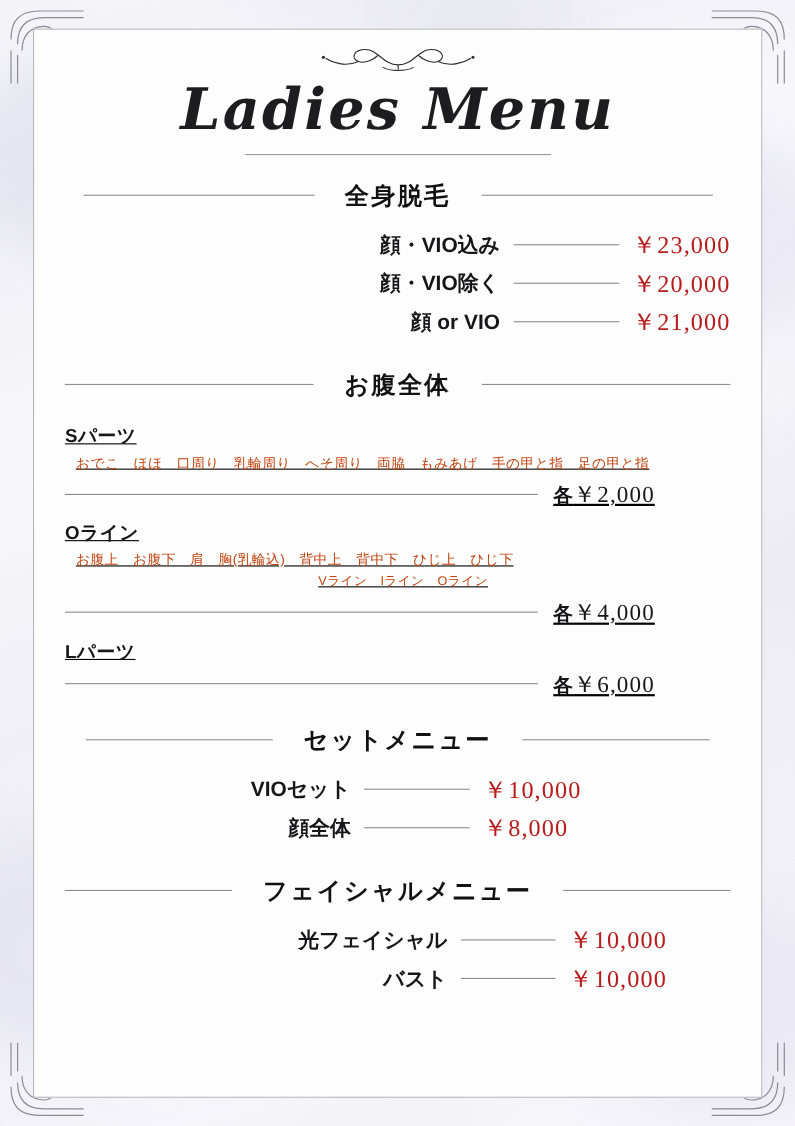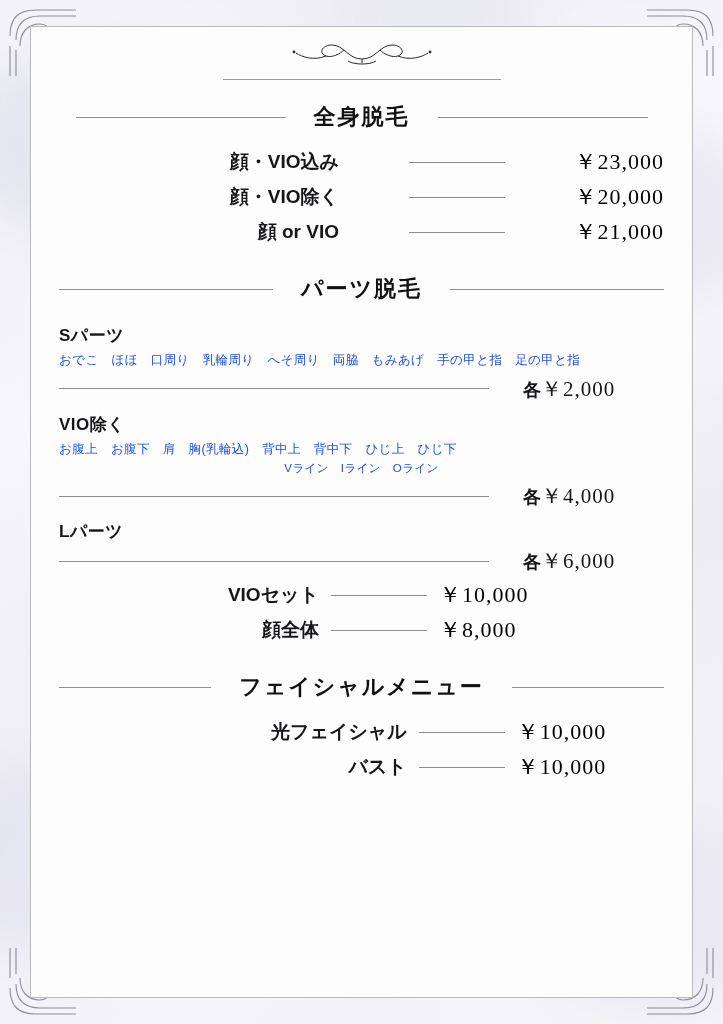--- a/index.html
+++ b/index.html
@@ -99,57 +99,58 @@
     font-weight: bold;
     font-size: 19px;
     color: #16161a;
     text-align: right;
     white-space: nowrap;
   }
   .row .leader { flex: 0 0 auto; height: 1px; background: #8c8c90; margin: 0 12px; }
   .row .price {
     font-family: "Liberation Serif", "DejaVu Serif", serif;
     font-size: 22px;
-    color: #000000;
+    color: #b91c1c;
     white-space: nowrap;
     letter-spacing: 1px;
   }
 
-  .rows-full .row { justify-content: space-between; padding-left: 150px; }
+  .rows-full .row { justify-content: flex-end; padding-left: 150px; }
   .rows-full .row .name { width: 130px; }
   .rows-full .row .leader { width: 96px; }
 
   .rows-set .row { justify-content: flex-start; padding-left: 140px; }
   .rows-set .row .name { width: 120px; }
   .rows-set .row .leader { width: 96px; }
 
   .rows-facial .row { justify-content: center; padding-left: 140px; }
   .rows-facial .row .name { width: 150px; }
   .rows-facial .row .leader { width: 86px; }
 
   
-  .part { margin: 2px 0 0 0; }
+  .part { margin: 2px 0 0 0; text-decoration: underline; }
   .part h3 {
     margin: 8px 0 3px 0;
     font-family: "Liberation Sans", "DejaVu Sans", sans-serif;
     font-weight: bold;
     font-size: 17px;
     color: #16161a;
     letter-spacing: 0.5px;
   }
   .part .items {
     font-family: "Liberation Sans", "DejaVu Sans", sans-serif;
     font-size: 12.5px;
-    color: #1d4ed8;
+    color: #c2410c;
     line-height: 1.65;
     letter-spacing: 0.4px;
+    margin-left: 10px;
   }
   .part .items .small { font-size: 11.5px; display: block; text-align: center; }
   .part-foot {
-    display: flex; align-items: center; margin-top: 4px; gap: 20px;
+    display: flex; align-items: center; margin-top: 4px;
   }
   .part-foot .line { height: 1px; background: #8c8c90; flex: 1 1 auto; margin-right: 14px; max-width: 430px; }
   .part-foot .each {
     font-family: "Liberation Serif", "DejaVu Serif", serif;
     font-size: 21px; color: #16161a; white-space: nowrap; letter-spacing: 1px;
   }
   .part-foot .each b {
     font-family: "Liberation Sans", "DejaVu Sans", sans-serif;
     font-weight: bold; font-size: 18px; letter-spacing: 0;
   }
@@ -218,20 +219,21 @@
       <path d="M110 22 C124 22, 128 8, 140 8 C150 8, 154 16, 146 19 C140 21, 132 17, 128 13"></path>
       <path d="M96 24 C102 28, 118 28, 124 24"></path>
       <path d="M110 22 L110 26"></path>
       <path d="M74 19 C62 24, 50 20, 44 16"></path>
       <path d="M146 19 C158 24, 170 20, 176 16"></path>
       <circle cx="42" cy="15" r="1.4" fill="#2a2a2e" stroke="none"></circle>
       <circle cx="178" cy="15" r="1.4" fill="#2a2a2e" stroke="none"></circle>
     </svg>
   </div>
 
+  <h1 class="title">Ladies Menu</h1>
   <div class="title-rule"></div>
 
   <div class="sec narrow">
     <span class="line"></span>
     <span class="sec-title">全身脱毛</span>
     <span class="line"></span>
   </div>
 
   <div class="rows-full">
     <div class="row">
@@ -246,53 +248,58 @@
     </div>
     <div class="row">
       <span class="name">顔 or VIO</span>
       <span class="leader"></span>
       <span class="price">￥21,000</span>
     </div>
   </div>
 
   <div class="sec">
     <span class="line"></span>
-    <span class="sec-title">パーツ脱毛</span>
+    <span class="sec-title">お腹全体</span>
     <span class="line"></span>
   </div>
 
   <div class="part">
     <h3>Sパーツ</h3>
     <div class="items">おでこ　ほほ　口周り　乳輪周り　へそ周り　両脇　もみあげ　手の甲と指　足の甲と指</div>
     <div class="part-foot">
       <span class="line"></span>
       <span class="each"><b>各</b><span>￥2,000</span></span>
     </div>
   </div>
 
   <div class="part">
-    <h3>VIO除く</h3>
+    <h3>Oライン</h3>
     <div class="items">お腹上　お腹下　肩　胸(乳輪込)　背中上　背中下　ひじ上　ひじ下</div>
     <div class="items">
         <span class="small">Vライン　Iライン　Oライン</span>
       </div>
     <div class="part-foot">
       <span class="line"></span>
       <span class="each"><b>各</b><span>￥4,000</span></span>
     </div>
   </div>
 
   <div class="part">
     <h3>Lパーツ</h3>
     <div class="part-foot">
       <span class="line"></span>
       <span class="each"><b>各</b><span>￥6,000</span></span>
     </div>
   </div>
 
+  <div class="sec narrow2">
+    <span class="line"></span>
+    <span class="sec-title">セットメニュー</span>
+    <span class="line"></span>
+  </div>
 
   <div class="rows-set">
     <div class="row">
       <span class="name">VIOセット</span>
       <span class="leader"></span>
       <span class="price">￥10,000</span>
     </div>
     <div class="row">
       <span class="name">顔全体</span>
       <span class="leader"></span>

